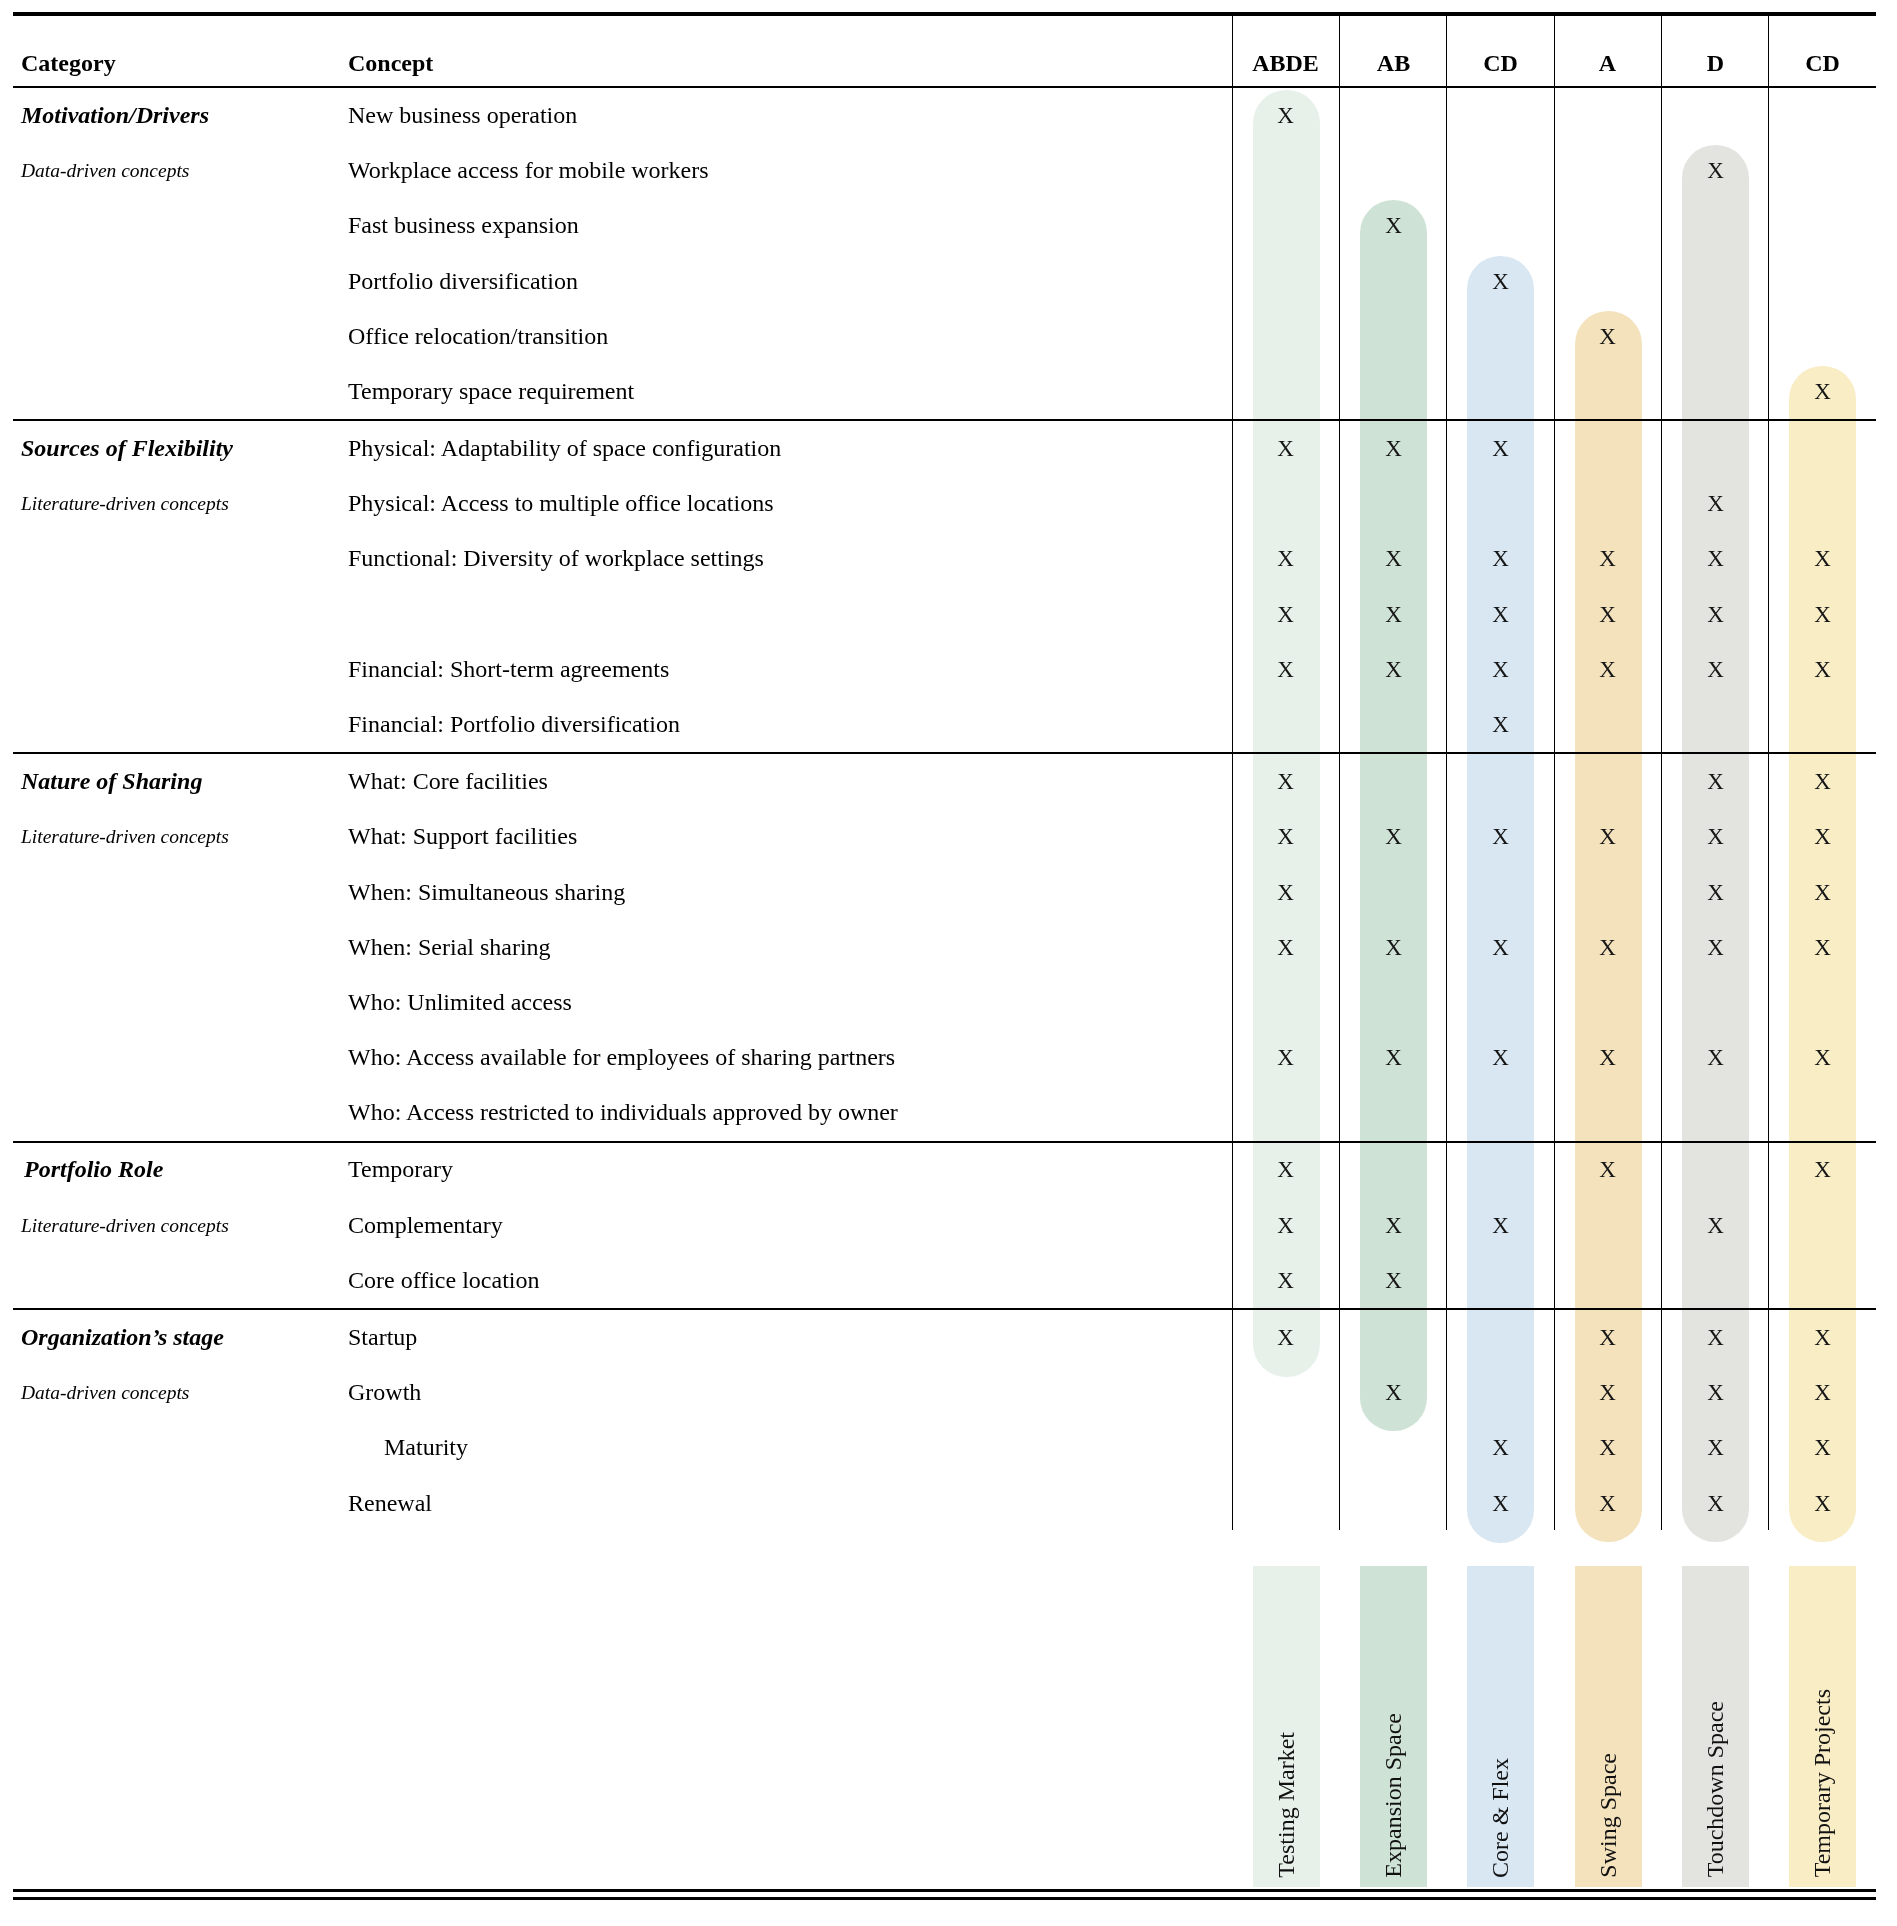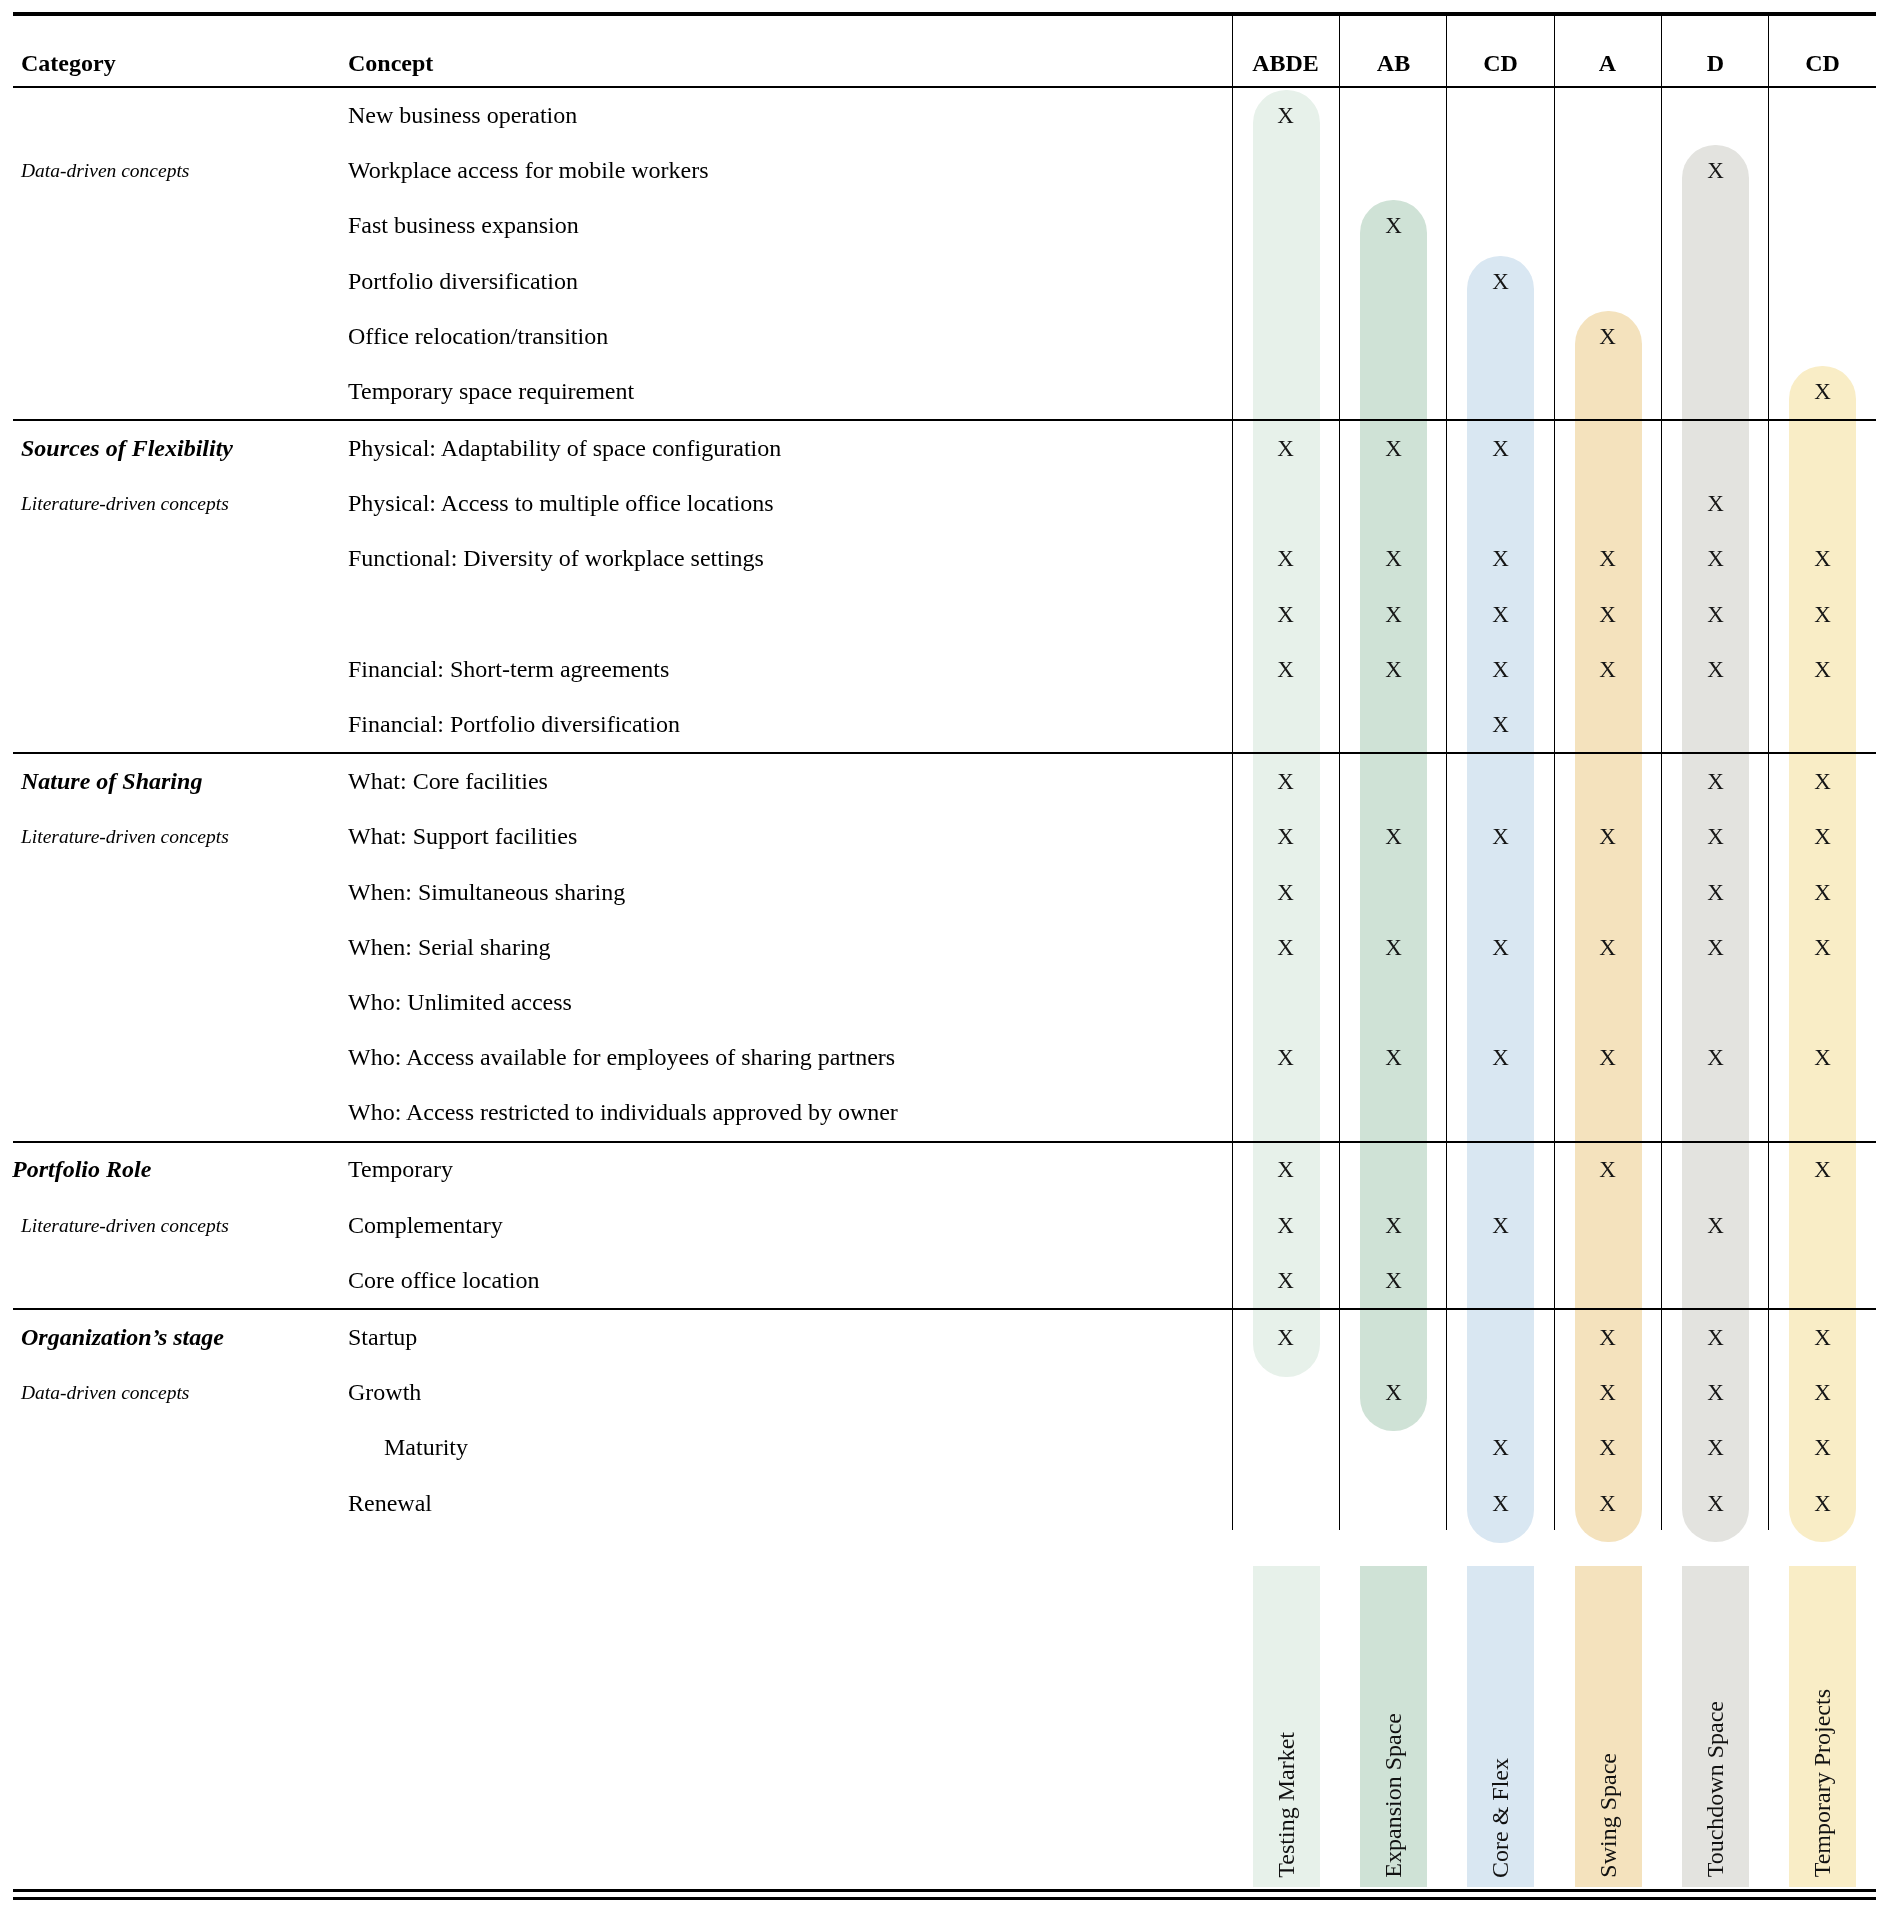--- a/index.html
+++ b/index.html
@@ -52,20 +52,21 @@
     <div class="hrule" style="left: 13.3px; top: 12.4px; width: 1863px; height: 3.3px;"></div>
     <div class="hrule" style="left: 13.3px; top: 86px; width: 1863px; height: 1.9px;"></div>
     <div class="htext" style="left: 21px; top: 15.7px; height: 70px; width: 305px;">Category</div>
     <div class="htext" style="left: 348px; top: 15.7px; height: 70px; width: 428px;">Concept</div>
     <div class="htext colhead" style="left: 1232px; top: 15.7px; height: 70px; width: 107px;">ABDE</div>
     <div class="htext colhead" style="left: 1340px; top: 15.7px; height: 70px; width: 107px;">AB</div>
     <div class="htext colhead" style="left: 1447px; top: 15.7px; height: 70px; width: 107px;">CD</div>
     <div class="htext colhead" style="left: 1554px; top: 15.7px; height: 70px; width: 107px;">A</div>
     <div class="htext colhead" style="left: 1662px; top: 15.7px; height: 70px; width: 107px;">D</div>
     <div class="htext colhead" style="left: 1769px; top: 15.7px; height: 70px; width: 107px;">CD</div>
+    <div class="cell cat" style="left: 21px; top: 88px; height: 55px; width: 323px;">Motivation/Drivers</div>
     <div class="cell" style="left: 348px; top: 88px; height: 55px; width: 875px;">New business operation</div>
     <div class="xmark" style="left: 1232px; top: 88px; width: 107px; height: 55px;">X</div>
     <div class="cell subcat" style="left: 21px; top: 143px; height: 55px; width: 323px;">Data-driven concepts</div>
     <div class="cell" style="left: 348px; top: 143px; height: 55px; width: 875px;">Workplace access for mobile workers</div>
     <div class="xmark" style="left: 1662px; top: 143px; width: 107px; height: 55px;">X</div>
     <div class="cell" style="left: 348px; top: 198px; height: 55px; width: 875px;">Fast business expansion</div>
     <div class="xmark" style="left: 1340px; top: 198px; width: 107px; height: 55px;">X</div>
     <div class="cell" style="left: 348px; top: 254px; height: 55px; width: 875px;">Portfolio diversification</div>
     <div class="xmark" style="left: 1447px; top: 254px; width: 107px; height: 55px;">X</div>
     <div class="cell" style="left: 348px; top: 309px; height: 55px; width: 875px;">Office relocation/transition</div>
@@ -131,21 +132,21 @@
     <div class="cell" style="left: 348px; top: 975px; height: 55px; width: 875px;">Who: Unlimited access</div>
     <div class="cell" style="left: 348px; top: 1030px; height: 55px; width: 875px;">Who: Access available for employees of sharing partners</div>
     <div class="xmark" style="left: 1232px; top: 1030px; width: 107px; height: 55px;">X</div>
     <div class="xmark" style="left: 1340px; top: 1030px; width: 107px; height: 55px;">X</div>
     <div class="xmark" style="left: 1447px; top: 1030px; width: 107px; height: 55px;">X</div>
     <div class="xmark" style="left: 1554px; top: 1030px; width: 107px; height: 55px;">X</div>
     <div class="xmark" style="left: 1662px; top: 1030px; width: 107px; height: 55px;">X</div>
     <div class="xmark" style="left: 1769px; top: 1030px; width: 107px; height: 55px;">X</div>
     <div class="cell" style="left: 348px; top: 1085px; height: 55px; width: 875px;">Who: Access restricted to individuals approved by owner</div>
     <div class="hrule" style="left: 13.3px; top: 1141px; width: 1863px; height: 1.9px;"></div>
-    <div class="cell cat" style="left: 12px; top: 1142px; height: 55px; width: 323px;">Portfolio Role</div>
+    <div class="cell cat" style="left: 24px; top: 1142px; height: 55px; width: 323px;">Portfolio Role</div>
     <div class="cell" style="left: 348px; top: 1142px; height: 55px; width: 875px;">Temporary</div>
     <div class="xmark" style="left: 1232px; top: 1142px; width: 107px; height: 55px;">X</div>
     <div class="xmark" style="left: 1554px; top: 1142px; width: 107px; height: 55px;">X</div>
     <div class="xmark" style="left: 1769px; top: 1142px; width: 107px; height: 55px;">X</div>
     <div class="cell subcat" style="left: 21px; top: 1198px; height: 55px; width: 323px;">Literature-driven concepts</div>
     <div class="cell" style="left: 348px; top: 1198px; height: 55px; width: 875px;">Complementary</div>
     <div class="xmark" style="left: 1232px; top: 1198px; width: 107px; height: 55px;">X</div>
     <div class="xmark" style="left: 1340px; top: 1198px; width: 107px; height: 55px;">X</div>
     <div class="xmark" style="left: 1447px; top: 1198px; width: 107px; height: 55px;">X</div>
     <div class="xmark" style="left: 1662px; top: 1198px; width: 107px; height: 55px;">X</div>

